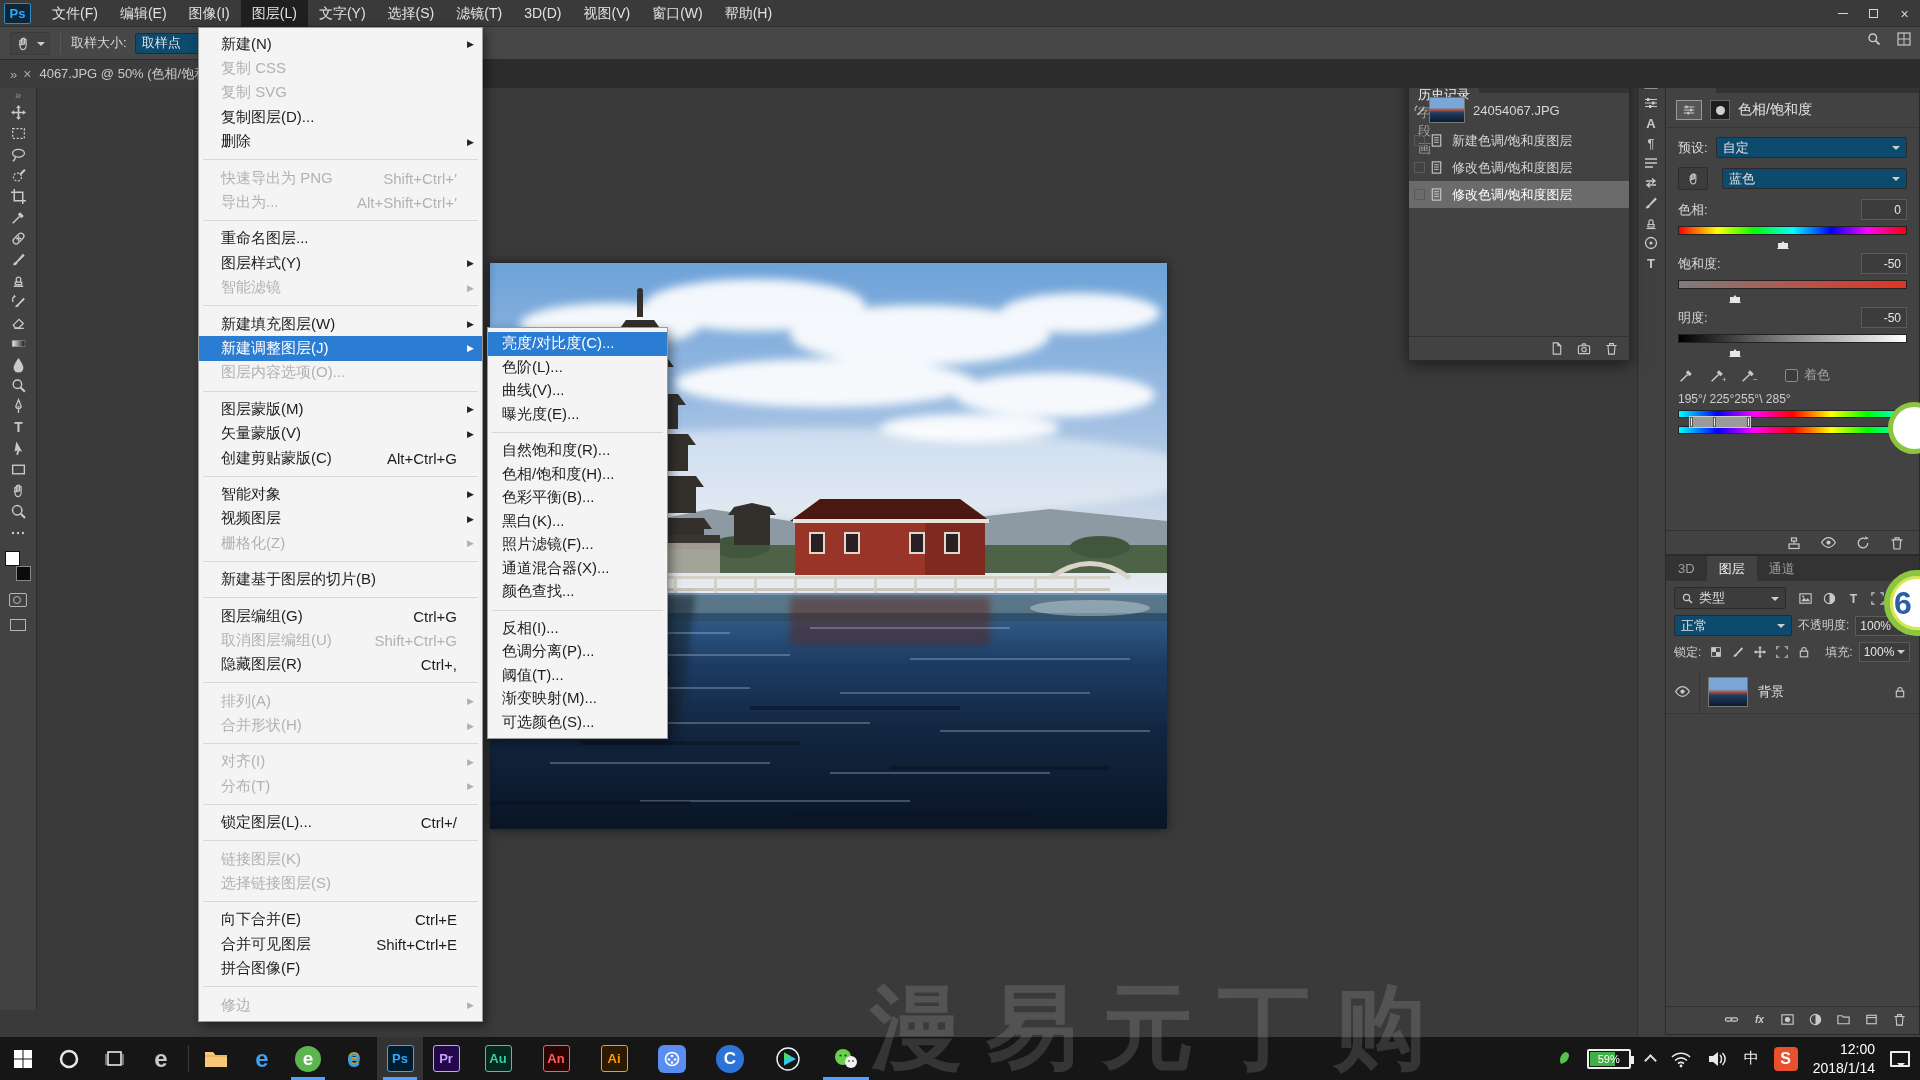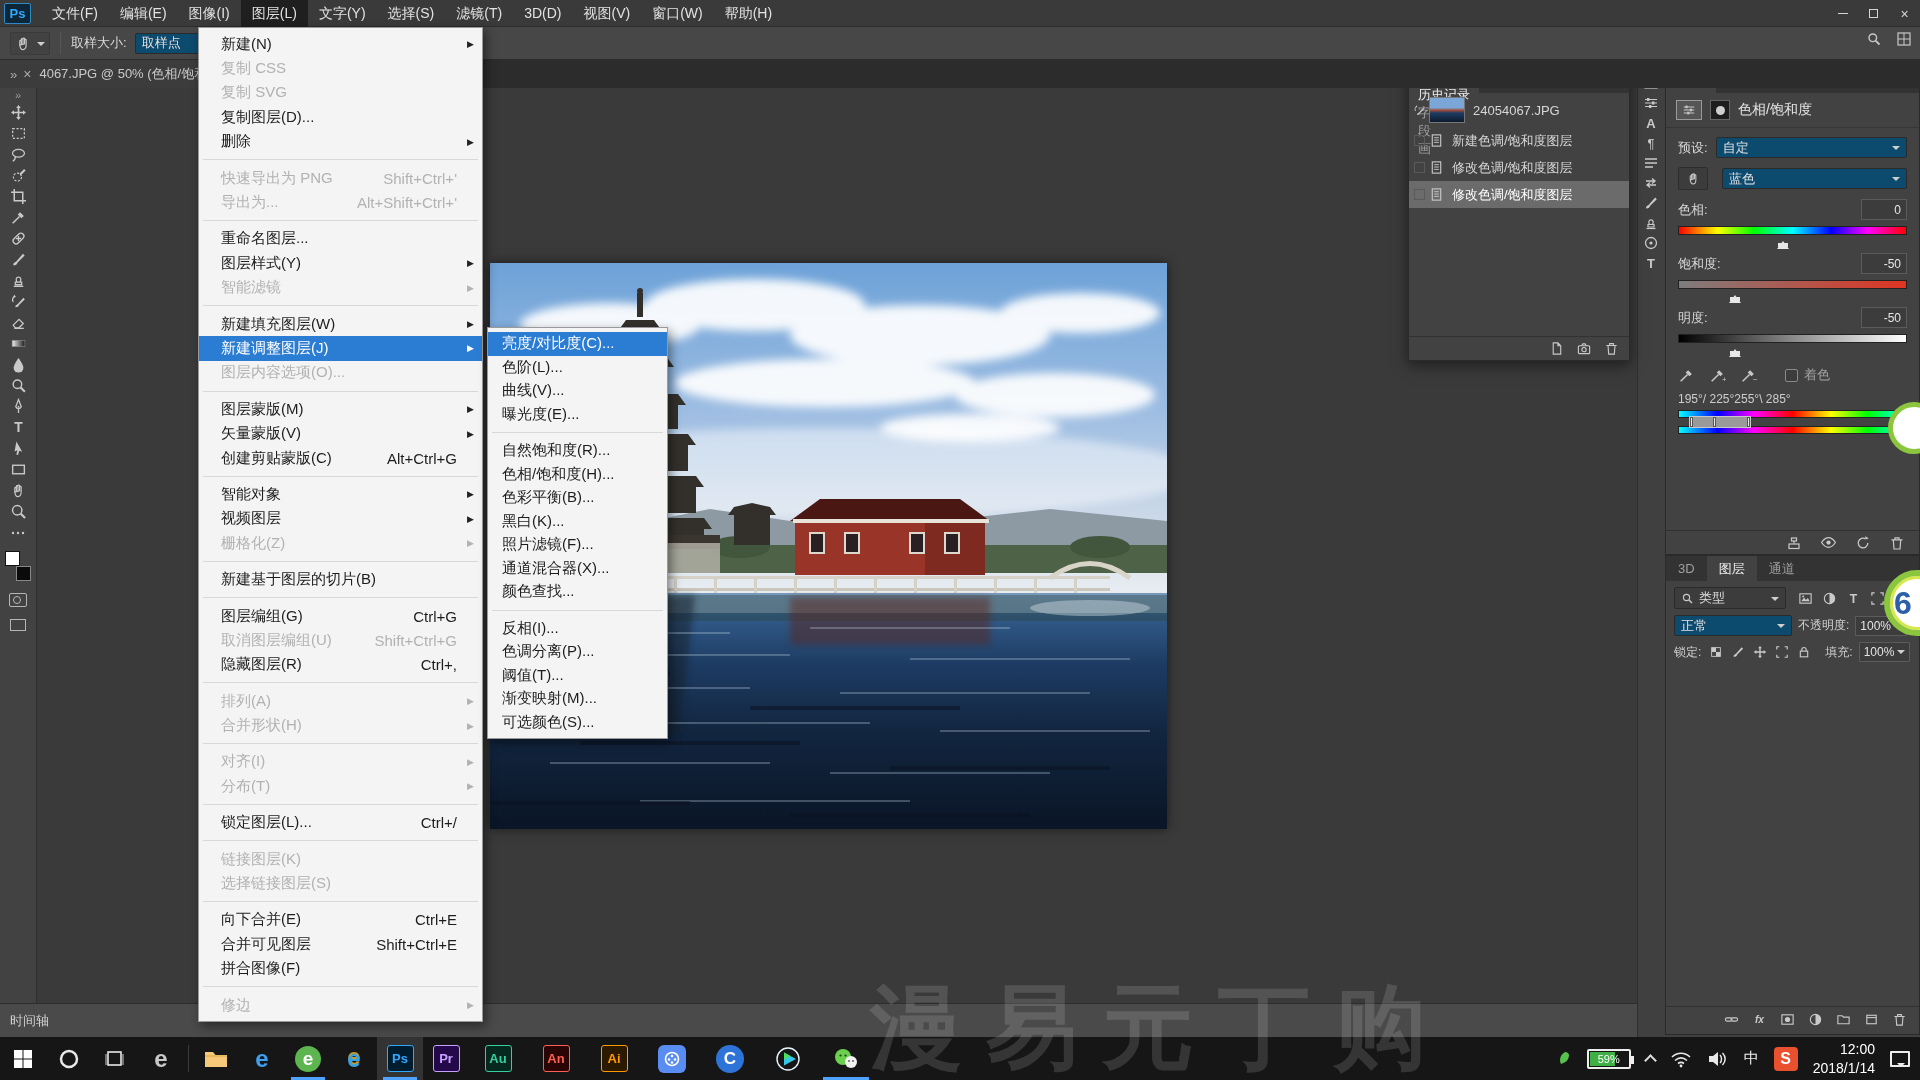--- a/index.html
+++ b/index.html
@@ -500,27 +500,20 @@
       <ellipse cx="600" cy="345" rx="60" ry="8" fill="#dfe8ee" opacity=".4"></ellipse>
       <g stroke="#cfe0ee" opacity=".28" stroke-width="2">
         <path d="M20 370H240M320 365H520M80 392H300M420 396H640M40 425H260M350 430H600M120 460H380M450 468H660M60 500H280M340 510H560M150 538H420"></path>
       </g>
       <g stroke="#0a111e" opacity=".5" stroke-width="4">
         <path d="M0 410H180M260 445H470M90 480H310M400 505H620M0 540H200M300 552H540"></path>
       </g>
     </svg>
   </div>
 
-  <div class="abs timeline">
-    <span class="tl-label">时间轴</span>
-    <div class="tl-ctl">
-      <span>«</span>
-      <span>×</span>
-    </div>
-  </div>
 
   <div class="abs toolbar">
     <div class="tb-ovf">»</div>
     <div>
 
         <div class="tool">
           <svg class="ico" width="17" height="17">
             <use href="#i-move"></use>
           </svg>
         </div>
@@ -889,20 +882,32 @@
             <use href="#i-lock"></use>
           </svg>
       </div>
       <span class="small-lab" style="margin-left:8px">填充:</span>
       <div class="minibox">
         <span>100%</span>
           <span class="caret" style="margin:4px 0 0 3px"></span>
       </div>
     </div>
     <div style="margin-top:8px">
+      <div class="layerrow">
+        <div class="eyecol">
+            <svg class="ico" width="17" height="17">
+              <use href="#i-eye"></use>
+            </svg>
+          </div>
+        <div class="imgthumb"></div>
+        <span class="lname">背景</span>
+        <svg class="ico" width="14" height="14" style="margin-left:auto;margin-right:12px">
+            <use href="#i-lock"></use>
+          </svg>
+      </div>
     </div>
     <div class="l-foot">
       <svg class="ico" width="15" height="15">
           <use href="#i-link"></use>
         </svg>
       <svg class="ico" width="15" height="15">
           <use href="#i-fx"></use>
         </svg>
       <svg class="ico" width="15" height="15">
           <use href="#i-mask"></use>

